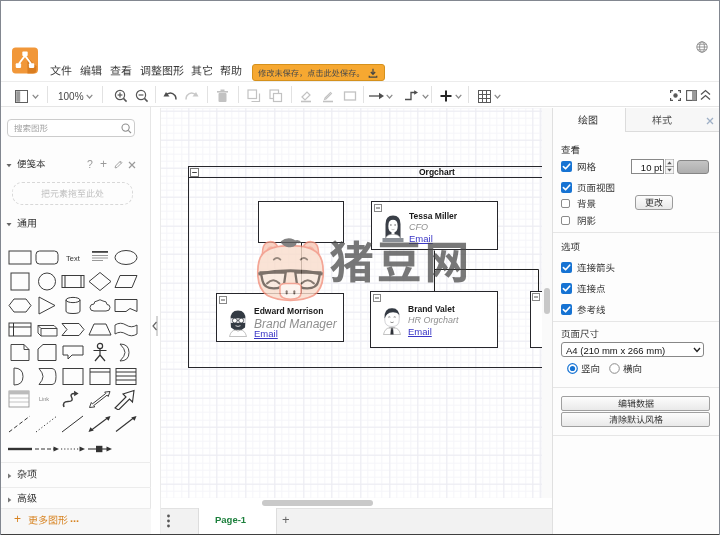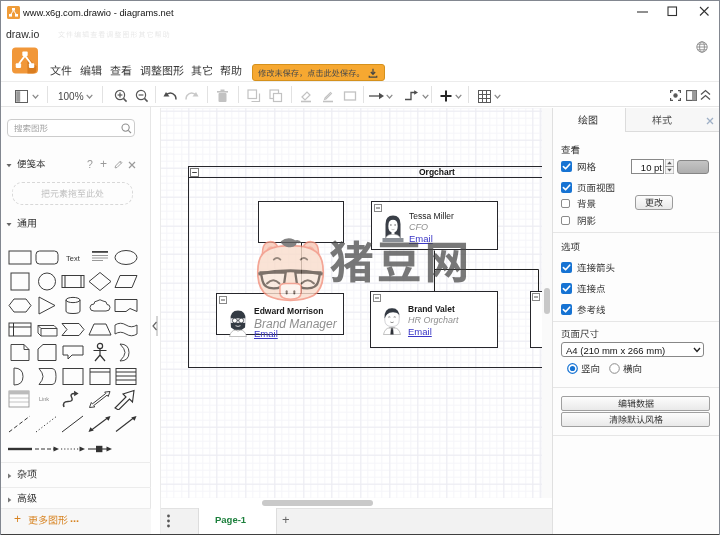--- a/index.html
+++ b/index.html
@@ -1,53 +1,19 @@
 <!DOCTYPE html>
 <html><head><meta charset="utf-8"><style>
 *{margin:0;padding:0;box-sizing:border-box}
 body{font-family:"Liberation Sans",sans-serif;background:#fff}
 #app{position:relative;width:720px;height:535px;overflow:hidden;background:#fff;border-left:1px solid #828790;border-right:1px solid #828790;border-top:1px solid #828790}
 .abs{position:absolute}
 .sep{position:absolute;width:1px;background:#e2e2e2}
 </style></head><body>
 <div id="app">
-    <div class="abs" style="left:0;top:0;width:720px;height:24px;background:#fff">
-<svg class="abs" style="left:6px;top:5px" width="13" height="13" viewBox="0 0 13 13">
-        <rect width="13" height="13" rx="1.5" fill="#ef9c39"></rect>
-        <rect x="5" y="2" width="3" height="2.6" fill="#fff"></rect>
-        <rect x="2" y="8" width="3" height="2.6" fill="#fff"></rect>
-        <rect x="8" y="8" width="3" height="2.6" fill="#fff"></rect>
-        <path d="M6.5 4.5 L4 8 M6.5 4.5 L9 8" stroke="#fff" stroke-width="1"></path>
-      </svg>
-<div class="abs" style="left:22px;top:6px;font-size:9.4px;color:#111">www.x6g.com.drawio - diagrams.net</div>
-<svg class="abs" style="left:630px;top:4px" width="82" height="16" viewBox="0 0 82 16">
-<line x1="6" y1="7" x2="17" y2="7" stroke="#333" stroke-width="1.1"></line>
-<rect x="37" y="2" width="8.5" height="8.5" fill="none" stroke="#333" stroke-width="1.1"></rect>
-<path d="M69 2 L77.5 10.5 M77.5 2 L69 10.5" stroke="#333" stroke-width="1.1"></path>
-</svg>
-    </div>
-    <div class="abs" style="left:0;top:24px;width:720px;height:18px;background:#fff">
-      <div class="abs" style="left:5px;top:2.5px;font-size:10.5px;color:#2b2b2b">draw.io</div>
-      <svg style="position:absolute;left:57px;top:5.5px;opacity:.10" width="112.7" height="7" viewBox="0 0 16100 1000" fill="#111">
-        <use href="#r6587" x="0"></use>
-        <use href="#r4ef6" x="1150"></use>
-        <use href="#r7f16" x="2300"></use>
-        <use href="#r8f91" x="3450"></use>
-        <use href="#r67e5" x="4600"></use>
-        <use href="#r770b" x="5750"></use>
-        <use href="#r8c03" x="6900"></use>
-        <use href="#r6574" x="8050"></use>
-        <use href="#r56fe" x="9200"></use>
-        <use href="#r5f62" x="10350"></use>
-        <use href="#r5176" x="11500"></use>
-        <use href="#r5b83" x="12650"></use>
-        <use href="#r5e2e" x="13800"></use>
-        <use href="#r52a9" x="14950"></use>
-      </svg>
-    </div>
     <div class="abs" style="left:0;top:42px;width:720px;height:39px;background:#fff;border-bottom:1px solid #ececec">
       <svg class="abs" style="left:11px;top:3.5px" width="26" height="27" viewBox="0 0 32 32">
 <rect width="32" height="32" rx="4.5" fill="#f19739"></rect>
 <path d="M19 12 L30 23 L30 27.5 Q30 32 25.5 32 L19 32 Z" fill="#d97d21"></path>
 <g fill="#fff">
           <rect x="12.7" y="5" width="6.6" height="5.6" rx="1"></rect>
           <rect x="4.6" y="19.5" width="6.6" height="5.6" rx="1"></rect>
           <rect x="20.8" y="19.5" width="6.6" height="5.6" rx="1"></rect>
 <path d="M16 10 L8.5 20 M16 10 L23.5 20" stroke="#fff" stroke-width="2.2"></path>
         </g>
@@ -470,25 +436,25 @@
           <path d="M4.5 26 L4.5 12 Q4.5 3.5 12 3.5 Q19.5 3.5 19.5 12 L19.5 26 Z" fill="#3a3f47"></path>
 <path d="M12 7.5 Q7.3 7.5 7.3 14 Q7.3 20.5 12 20.5 Q16.7 20.5 16.7 14 Q16.7 7.5 12 7.5 Z" fill="#fff"></path>
 <path d="M12 4.5 Q6 5 5.5 13.5 L7.5 9.5 Q9.5 7.5 12 7.5 Q14.5 7.5 16.5 9.5 L18.5 13.5 Q18 5 12 4.5 Z" fill="#3a3f47"></path>
 <circle cx="9.9" cy="13" r=".7" fill="#555"></circle>
           <circle cx="14.1" cy="13" r=".7" fill="#555"></circle>
 <path d="M10.5 17.3 Q12 18.3 13.5 17.3" stroke="#999" stroke-width=".6" fill="none"></path>
 <rect x="10.5" y="20" width="3" height="3.5" fill="#fff"></rect>
 <path d="M3.5 29.5 Q5 22.5 10 22.5 L14 22.5 Q19 22.5 20.5 29.5 Z" fill="#fff" stroke="#aaa" stroke-width=".6"></path>
 <rect x="1.5" y="26" width="21" height="4" fill="#8a8f96"></rect>
         </svg>
-        <div class="abs" style="left:37px;top:9px;font-size:8.5px;font-weight:normal;color:#1a1a1a;white-space:nowrap">Tessa Miller</div>
+        <div class="abs" style="left:37px;top:9px;font-size:8.5px;font-weight:bold;color:#1a1a1a;white-space:nowrap">Tessa Miller</div>
         <div class="abs" style="left:37px;top:20px;font-size:9px;font-style:italic;color:#8f8f8f;white-space:nowrap">CFO</div>
         <div class="abs" style="left:37px;top:31px;font-size:9.5px;color:#3a36c6;text-decoration:underline">Email</div>
       </div>
-      <div class="abs" style="left:55px;top:185px;width:128px;height:42px;background:#fff;border:1.4px solid #26262b">
+      <div class="abs" style="left:55px;top:185px;width:128px;height:49px;background:#fff;border:1.4px solid #26262b">
         <svg class="abs" style="left:2px;top:2px" width="8" height="8" viewBox="0 0 8 8">
           <rect x=".5" y=".5" width="7" height="7" fill="#fff" stroke="#888"></rect>
           <line x1="2" y1="4" x2="6" y2="4" stroke="#555"></line>
         </svg>
         <svg class="abs" style="left:9px;top:13px" width="24" height="33" viewBox="0 0 24 33">
           <path d="M4.5 13 Q4 3.5 12 3.5 Q20 3.5 19.5 13 L19 20.5 Q16 23.5 12 23.5 Q8 23.5 5 20.5 Z" fill="#333a43"></path>
 <rect x="4.2" y="11.3" width="15.6" height="4.6" fill="#e8e8ec"></rect>
 <circle cx="8.8" cy="13.6" r="2.4" fill="#fff" stroke="#30363e" stroke-width=".8"></circle>
 <circle cx="15.2" cy="13.6" r="2.4" fill="#fff" stroke="#30363e" stroke-width=".8"></circle>
 <line x1="11.2" y1="13.3" x2="12.8" y2="13.3" stroke="#30363e" stroke-width=".8"></line>

